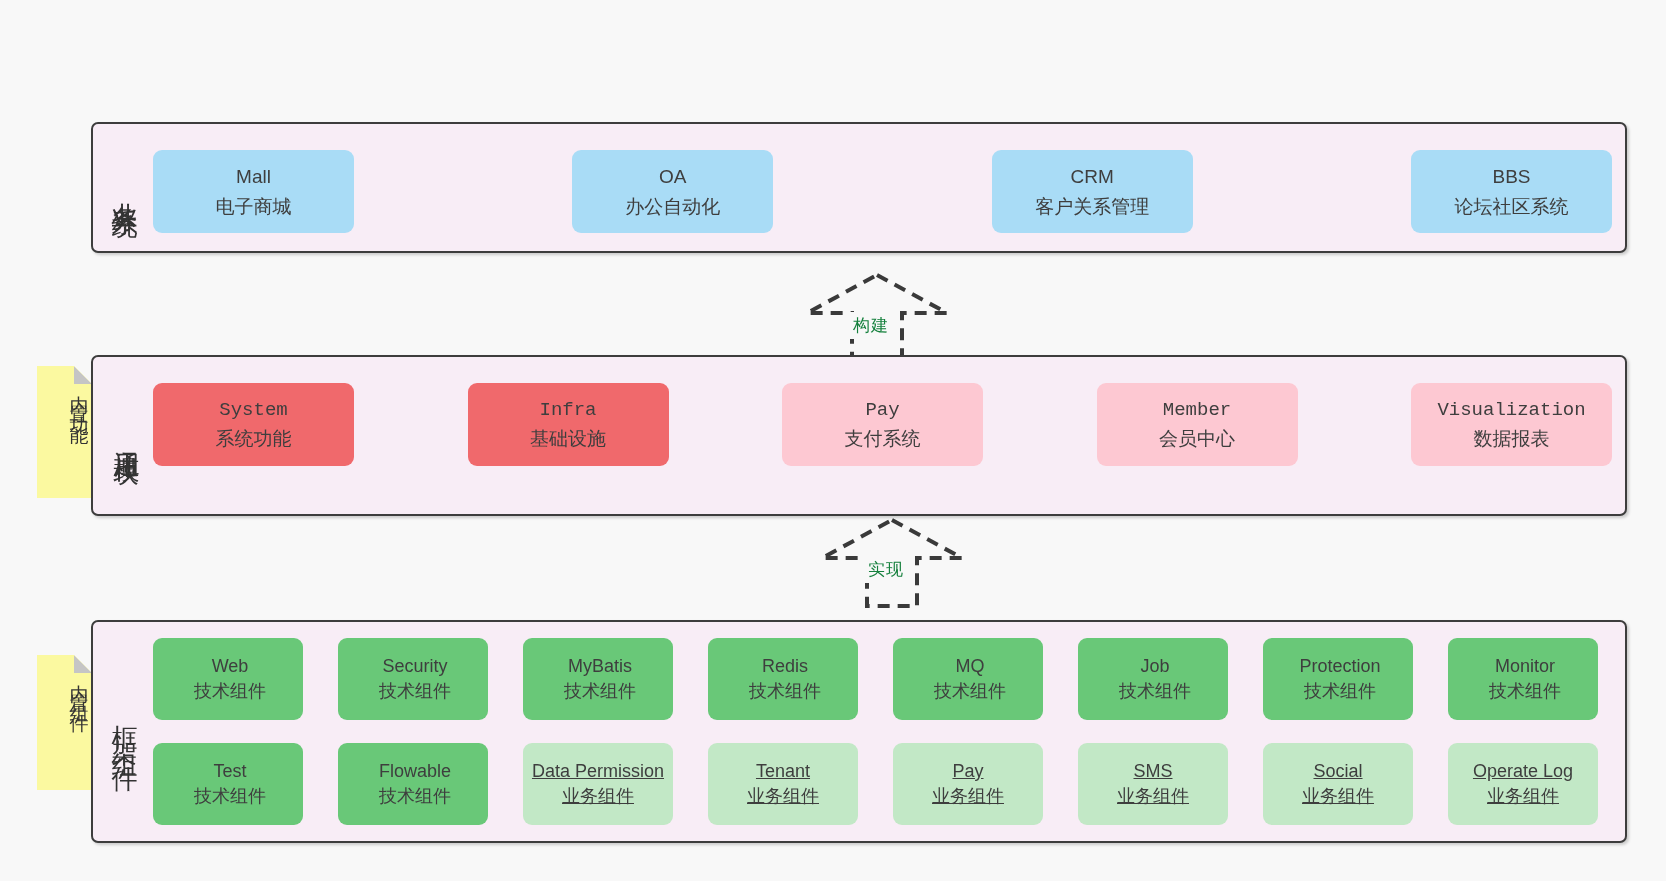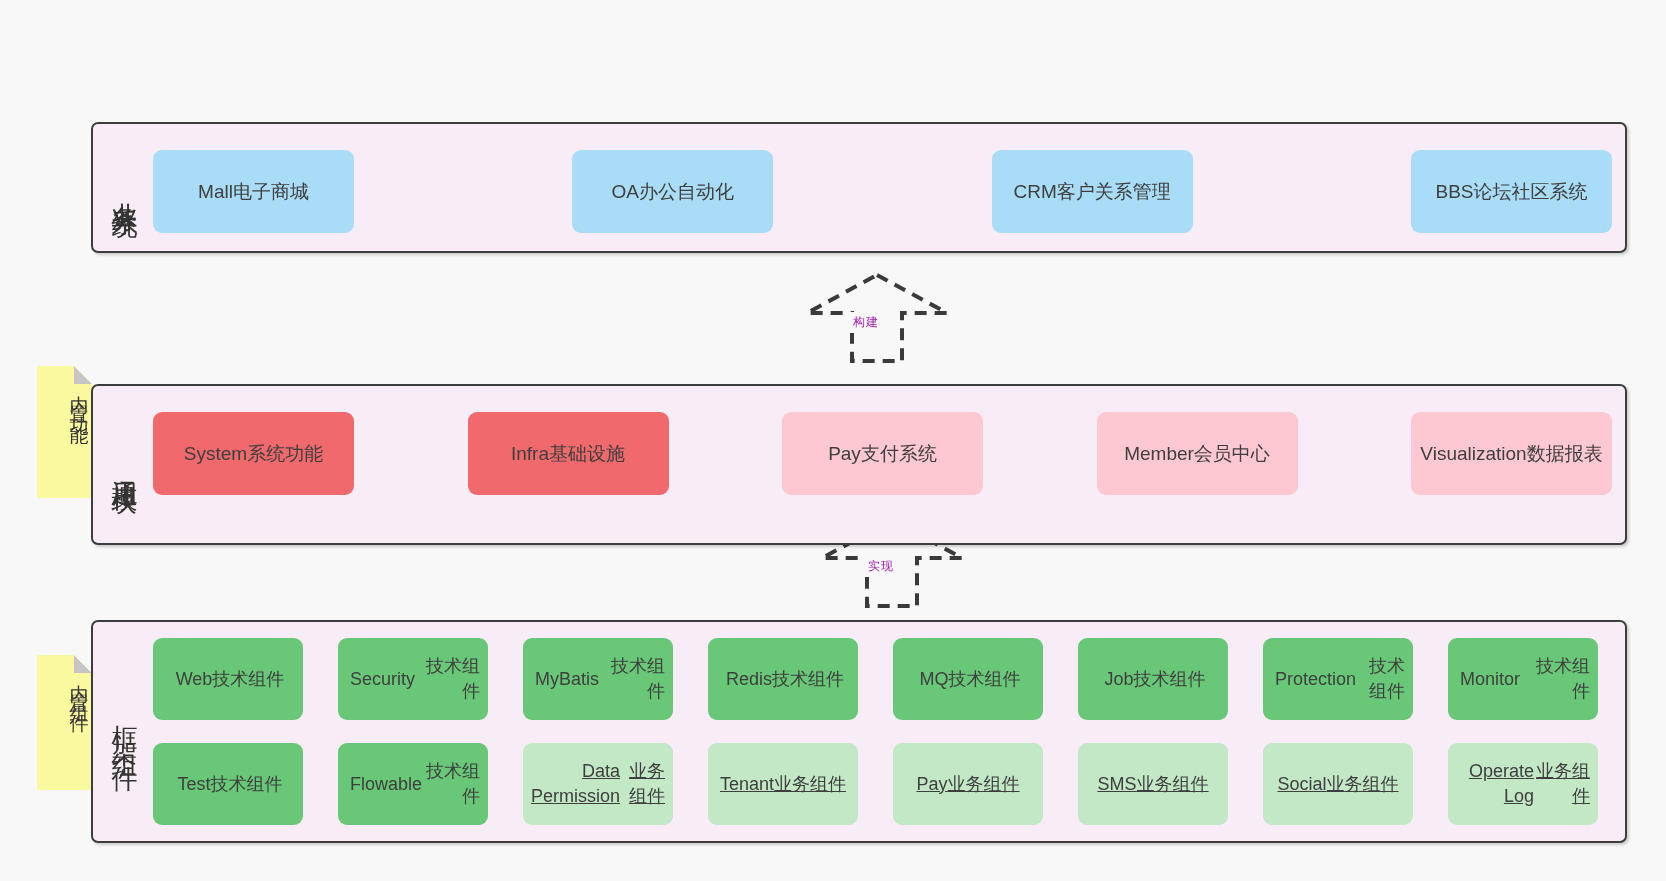--- a/index.html
+++ b/index.html
@@ -12,37 +12,37 @@
   }
   
   .layer{
     position:absolute;left:91px;width:1536px;box-sizing:border-box;
     background:var(--layer_bg,#f8edf6);
     border:2px solid var(--border,#3d3d3d);
     border-radius:7px;z-index:2;
     box-shadow:2px 2px 3px rgba(0,0,0,0.18);
   }
   #layer-business{top:122px;height:131px;}
-  #layer-modules{top:384px;height:161px;}
+  #layer-modules{top:355px;height:161px;font-family:Liberation Mono, monospace;}
   #layer-components{top:620px;height:223px;}
   .side-label{
     position:absolute;left:15px;top:50%;transform:translateY(-50%);
     writing-mode:vertical-rl;text-orientation:upright;
     font-size:26px;color:#333;letter-spacing:3px;white-space:nowrap;
   }
   #layer-components .side-label{letter-spacing:14px;}
   
   .row{display:flex;justify-content:space-between;align-items:center;}
   .cols6{position:absolute;left:60px;right:13px;top:26px;height:83px;}
   .rows8{position:absolute;left:60px;right:27px;top:16px;bottom:16px;
          display:flex;flex-direction:column;justify-content:space-between;}
   .rows8 .row{height:82px;}
   .box{
     box-sizing:border-box;border-radius:9px;
-    display:flex;flex-direction:row;justify-content:center;align-items:center;
+    display:flex;flex-direction:column;justify-content:center;align-items:center;
     text-align:right;padding:4px 8px;
   }
   .cols6 .box{width:201px;height:83px;font-size:19px;line-height:30px;}
   .rows8 .box{width:150px;height:82px;font-size:18px;line-height:25px;}
   .box.blue{background:var(--blue,#a9dcf6);}
   .box.red{background:var(--red,#f0696c);}
   .box.pink{background:var(--pink,#fdc8d2);}
   .box.green_dark{background:var(--green_dark,#69c878);padding-left:12px;}
   .box.green_light{background:var(--green_light,#c2e8c6);text-decoration:underline;}
   
@@ -66,21 +66,21 @@
   
   .arrow{position:absolute;width:160px;height:100px;z-index:1;}
   #arrow-build{left:797px;top:267px;}
   #arrow-implement{left:812px;top:512px;}
   .arrow polygon{
     fill:none;stroke:var(--arrow,#3a3a3a);stroke-width:4;
     stroke-dasharray:12 8;stroke-linejoin:miter;
   }
   .arrow-label{
     position:absolute;z-index:3;background:var(--page_bg,#f8f8f8);
-    font-size:12px;color:#a21caf;padding:2px 4px;letter-spacing:1px;
+    font-size:17px;color:#15803d;padding:2px 4px;letter-spacing:1px;
   }
   #arrow-build-label{left:849px;top:312px;}
   #arrow-implement-label{left:864px;top:556px;}
 </style>
 </head>
 <body>
 
 <main>
 
   <div class="note" id="note-builtin-features">

